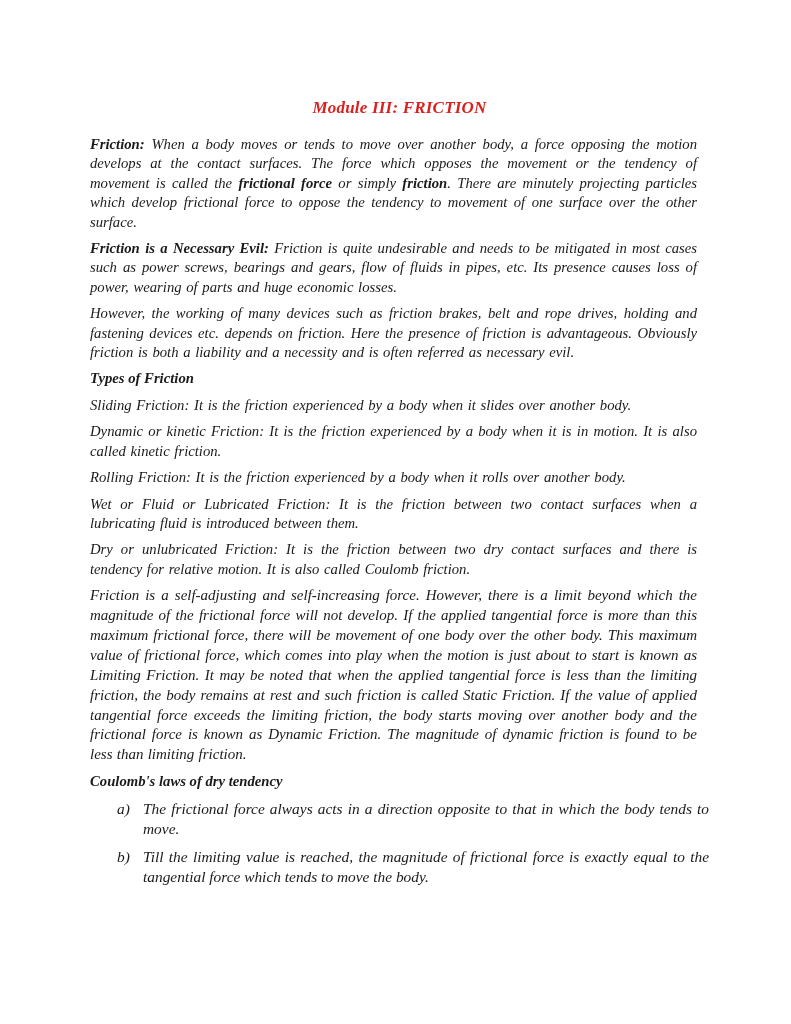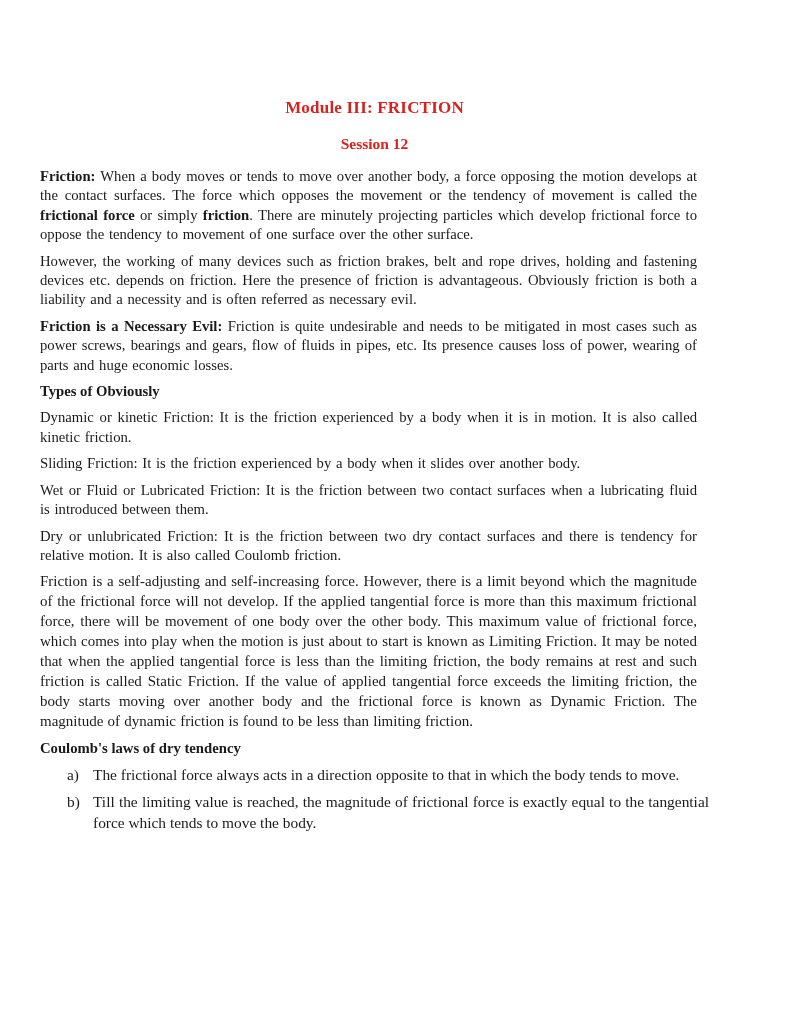--- a/index.html
+++ b/index.html
@@ -9,21 +9,22 @@
     position: relative;
     width: 791px;
     height: 1024px;
     margin: 0 auto;
     background: #ffffff;
     font-family: "Liberation Serif", "DejaVu Serif", serif;
     color: var(--ink);
     overflow: hidden;
   }
   .content {
-    padding: 98px 82px 0 40px;
+    padding: 98px 82px 0 90px;
+    font-style: italic;
   }
   .title {
     font-size: 17px;
     font-weight: bold;
     color: var(--accent);
     text-align: center;
     margin: 0 0 17px 0;
     letter-spacing: 0.2px;
   }
   .subtitle {
@@ -68,35 +69,35 @@
     text-align: justify;
   }
 </style>
 </head>
 <body>
 
 <div class="page">
   <div class="content">
 
     <h1 class="title">Module III: FRICTION</h1>
-    <h2 class="subtitle">Session 12</h2>
 
     <p class="para"><b>Friction:</b><span> When a body moves or tends to move over another body, a force opposing the motion develops at the contact surfaces. The force which opposes the movement or the tendency of movement is called the </span><b>frictional force</b><span> or simply </span><b>friction</b><span>. There are minutely projecting particles which develop frictional force to oppose the tendency to movement of one surface over the other surface.</span></p>
 
+    <p class="para"><b>Friction is a Necessary Evil:</b><span> Friction is quite undesirable and needs to be mitigated in most cases such as power screws, bearings and gears, flow of fluids in pipes, etc. Its presence causes loss of power, wearing of parts and huge economic losses.</span></p>
+
     <p class="para">However, the working of many devices such as friction brakes, belt and rope drives, holding and fastening devices etc. depends on friction. Here the presence of friction is advantageous. Obviously friction is both a liability and a necessity and is often referred as necessary evil.</p>
 
-    <p class="para"><b>Friction is a Necessary Evil:</b><span> Friction is quite undesirable and needs to be mitigated in most cases such as power screws, bearings and gears, flow of fluids in pipes, etc. Its presence causes loss of power, wearing of parts and huge economic losses.</span></p>
+    <h3 class="heading">Types of Friction</h3>
 
-    <h3 class="heading">Types of Obviously</h3>
 
+    <p class="para">Sliding Friction: It is the friction experienced by a body when it slides over another body.</p>
 
     <p class="para">Dynamic or kinetic Friction: It is the friction experienced by a body when it is in motion. It is also called kinetic friction.</p>
 
-    <p class="para">Sliding Friction: It is the friction experienced by a body when it slides over another body.</p>
-
+    <p class="para">Rolling Friction: It is the friction experienced by a body when it rolls over another body.</p>
 
     <p class="para">Wet or Fluid or Lubricated Friction: It is the friction between two contact surfaces when a lubricating fluid is introduced between them.</p>
 
     <p class="para">Dry or unlubricated Friction: It is the friction between two dry contact surfaces and there is tendency for relative motion. It is also called Coulomb friction.</p>
 
 
     <p class="para para-large">Friction is a self-adjusting and self-increasing force. However, there is a limit beyond which the magnitude of the frictional force will not develop. If the applied tangential force is more than this maximum frictional force, there will be movement of one body over the other body. This maximum value of frictional force, which comes into play when the motion is just about to start is known as Limiting Friction. It may be noted that when the applied tangential force is less than the limiting friction, the body remains at rest and such friction is called Static Friction. If the value of applied tangential force exceeds the limiting friction, the body starts moving over another body and the frictional force is known as Dynamic Friction. The magnitude of dynamic friction is found to be less than limiting friction.</p>
 
     <h3 class="heading">Coulomb's laws of dry tendency</h3>
 

